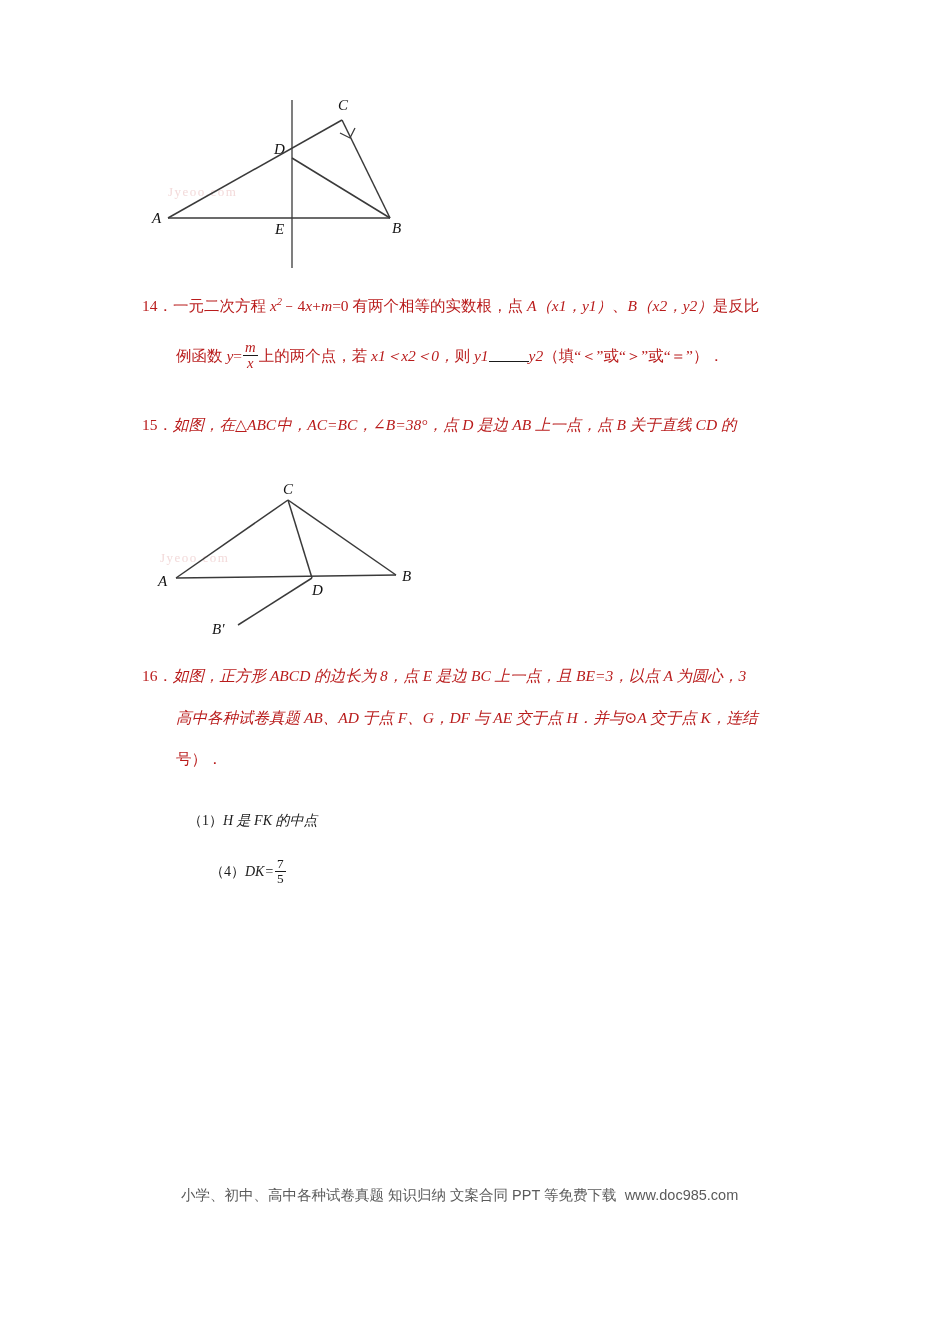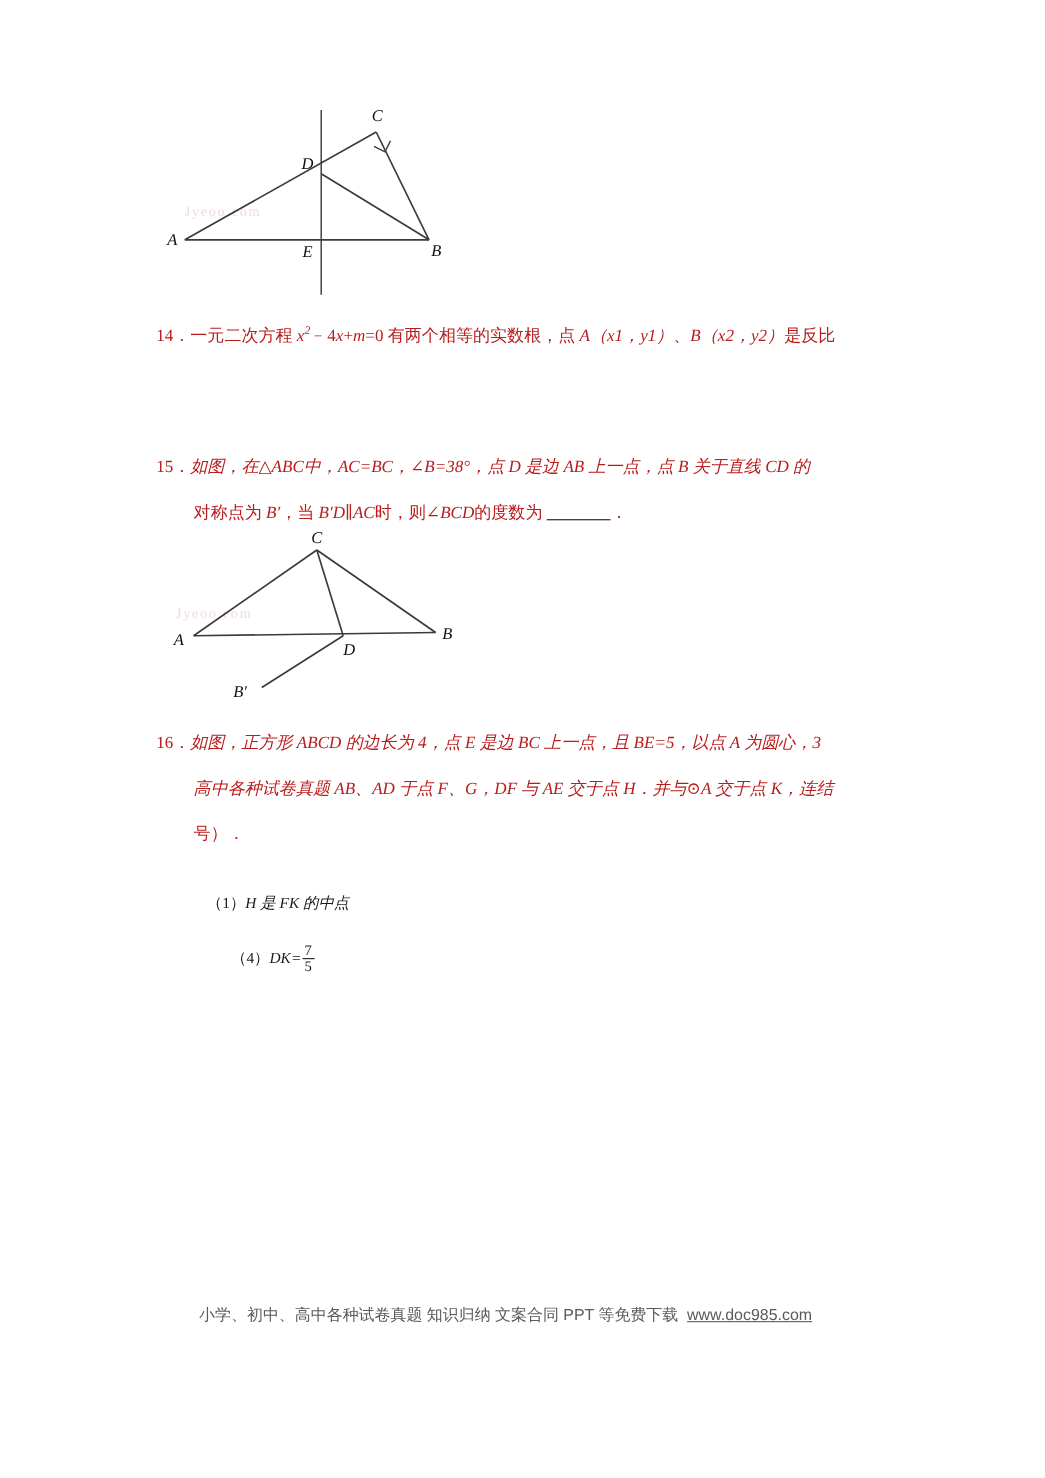--- a/index.html
+++ b/index.html
@@ -123,21 +123,20 @@
     left: 181px;
     top: 1186px;
     width: 640px;
     font-family: "Liberation Sans", "DejaVu Sans", sans-serif;
     font-size: 14.5px;
     color: #5a5a5a;
     white-space: nowrap;
   }
   #footer .site {
     font-family: "Liberation Sans", "DejaVu Sans", sans-serif;
-    text-decoration: underline;
   }
 
   
   .wm {
     font-family: "Liberation Serif", "DejaVu Serif", serif;
     font-size: 13px;
     fill: #f3dada;
     letter-spacing: 1.5px;
   }
   .lbl {
@@ -183,26 +182,26 @@
       <text class="lbl" x="242" y="155">B</text>
       <text class="lbl" x="188" y="32">C</text>
       <text class="lbl" x="124" y="76">D</text>
       <text class="lbl" x="125" y="156">E</text>
     </svg>
   </div>
 
   <div class="question" id="q14">
     <span class="qline"><span class="qnum">14．</span><span>一元二次方程 </span><span class="mi">x</span><sup class="exp">2</sup><span class="mu">﹣4</span><span class="mi">x</span><span class="mu">+</span><span class="mi">m</span><span class="mu">=0</span><span> 有两个相等的实数根，点 </span><span class="mi">A</span><span class="mi">（x1，y1）</span><span>、</span><span class="mi">B</span><span class="mi">（x2，y2）</span><span>是反比</span></span>
 
+    <span class="qline indent"><span>例函数 </span><span class="mi">y</span><span class="mu">=</span><span class="frac"><span class="num">m</span><span class="den">x</span></span><span>上的两个点，若 </span><span class="mi">x1＜x2＜0，</span><span>则 </span><span class="mi">y1</span><span class="blank w-short"></span><span class="mi">y2</span><span>（填“＜”或“＞”或“＝”）．</span></span>
   </div>
 
   <div class="question" id="q15">
     <span class="qline"><span class="qnum">15．</span><span class="mi">如图，在△ABC中，AC=BC，∠B=38°，点 D 是边 AB 上一点，点 B 关于直线 CD 的</span></span>
 
-    <span class="qline indent"><span>对称点为 </span><span class="mi">B′</span><span>，当 </span><span class="mi">B′D</span><span class="mu">∥</span><span class="mi">AC</span><span>时，则∠</span><span class="mi">BCD</span><span>的度数为 </span><span class="blank w-mid"></span><span>．</span></span>
   </div>
 
   <div class="figure" id="figure-2">
     <svg class="fig-svg" width="320" height="165" viewBox="0 0 320 165">
       <text class="wm" x="10" y="80">Jyeoo.com</text>
 
       <line class="stroke" x1="26" y1="96" x2="246" y2="93"></line>
 
       <line class="stroke" x1="26" y1="96" x2="138" y2="18"></line>
 
@@ -214,21 +213,21 @@
 
       <text class="lbl" x="8" y="104">A</text>
       <text class="lbl" x="252" y="99">B</text>
       <text class="lbl" x="133" y="12">C</text>
       <text class="lbl" x="162" y="113">D</text>
       <text class="lbl" x="62" y="152">B′</text>
     </svg>
   </div>
 
   <div class="question" id="q16">
-    <span class="qline"><span class="qnum">16．</span><span class="mi">如图，正方形 ABCD 的边长为 4，点 E 是边 BC 上一点，且 BE=5，以点 A 为圆心，3</span></span>
+    <span class="qline"><span class="qnum">16．</span><span class="mi">如图，正方形 ABCD 的边长为 8，点 E 是边 BC 上一点，且 BE=3，以点 A 为圆心，3</span></span>
 
     <span class="qline indent"><span class="mi">高中各种试卷真题 AB、AD 于点 F、G，DF 与 AE 交于点 H．并与⊙A 交于点 K，连结</span></span>
 
 
     <span class="qline indent"><span>号）．</span></span>
   </div>
 
   <div id="conclusions">
     <span class="conc-line"><span>（1）</span><span class="mi">H 是 FK 的中点</span></span>
 

